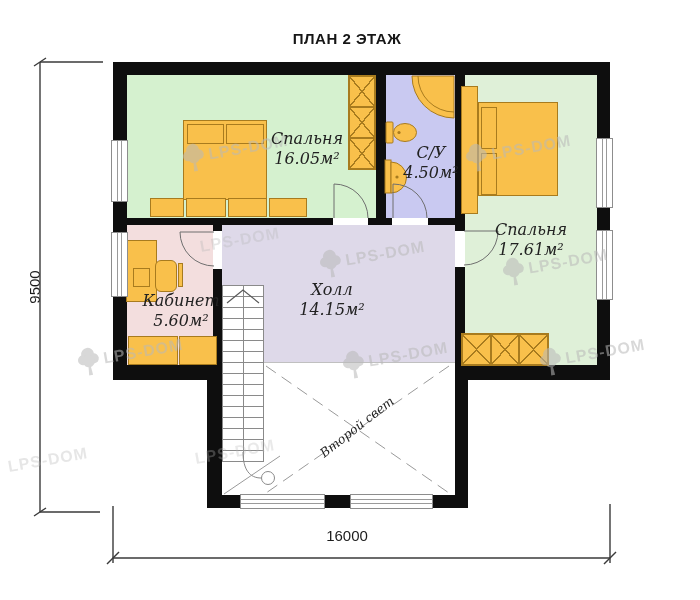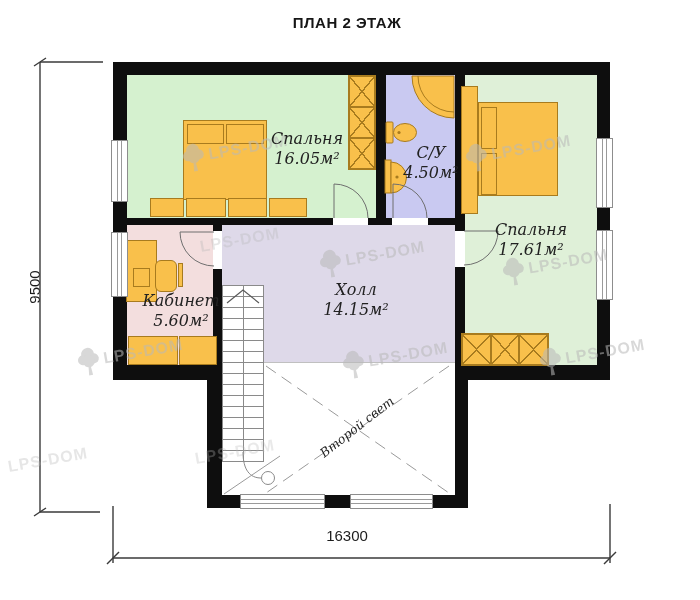--- a/index.html
+++ b/index.html
@@ -19,21 +19,21 @@
   .xcell{flex:1;border:1px solid #a87b1e;background-color:#f9c04b;background-image:
     linear-gradient(to bottom right, transparent calc(50% - .7px), #a87b1e calc(50% - .7px) calc(50% + .7px), transparent calc(50% + .7px)),
     linear-gradient(to top right, transparent calc(50% - .7px), #a87b1e calc(50% - .7px) calc(50% + .7px), transparent calc(50% + .7px));}
   .stairs{background:#fff;border:1px solid #8a8a8a;background-image:repeating-linear-gradient(to bottom,transparent 0 10px,#8a8a8a 10px 11px);}
   .stairs::after{content:"";position:absolute;left:50%;top:0;bottom:0;width:1px;background:#8a8a8a;}
   .rlabel{position:absolute;transform:translate(-50%,-50%);font-family:"DejaVu Serif",serif;font-style:italic;
     font-size:16px;line-height:1.25;color:#222;text-align:center;white-space:nowrap;z-index:7;}
   .wm{position:absolute;display:flex;align-items:center;gap:3px;transform:translate(-50%,-50%) rotate(-10deg);
     color:#b9b9b9;font-weight:bold;font-size:16px;letter-spacing:1px;opacity:.55;z-index:6;white-space:nowrap;}
   .wm svg{flex:0 0 auto;}
-  .title{position:absolute;left:347px;top:14px;transform:translateX(-50%);font-weight:bold;font-size:15px;
+  .title{position:absolute;left:347px;top:30px;transform:translateX(-50%);font-weight:bold;font-size:15px;
     letter-spacing:.5px;color:#161616;white-space:nowrap;}
   .dimnum{position:absolute;font-size:15px;color:#1c1c1c;white-space:nowrap;}
   svg.overlay{position:absolute;left:0;top:0;z-index:5;pointer-events:none;}
   .z1{z-index:1}.z2{z-index:2}.z3{z-index:3}.z4{z-index:4}
 </style>
 </head>
 <body>
 
 <div id="plan">
 
@@ -161,30 +161,30 @@
     <div>4.50м²</div>
   </div>
   <div class="rlabel" style="left:531px;top:240px;">
     <div>Спальня</div>
     <div>17.61м²</div>
   </div>
   <div class="rlabel" style="left:181px;top:311px;">
     <div>Кабинет</div>
     <div>5.60м²</div>
   </div>
-  <div class="rlabel" style="left:356px;top:300px;">
+  <div class="rlabel" style="left:332px;top:300px;">
     <div>Холл</div>
     <div>14.15м²</div>
   </div>
   <div class="rlabel" style="left:357px;top:427px;transform:translate(-50%,-50%) rotate(-38deg);font-size:12.5px;">
     <div>Второй свет</div>
   </div>
 
   <div class="dimnum" style="left:34px;top:287px;transform:translate(-50%,-50%) rotate(-90deg);">9500</div>
-  <div class="dimnum" style="left:347px;top:544px;transform:translate(-50%,-100%);">16300</div>
+  <div class="dimnum" style="left:347px;top:544px;transform:translate(-50%,-100%);">16000</div>
 
   <div class="wm" style="left:235px;top:150px;">
     <svg width="24" height="32" viewBox="0 0 24 32" fill="#b9b9b9">
         <circle cx="12" cy="9" r="6.5"></circle>
         <circle cx="6.5" cy="14" r="5"></circle>
         <circle cx="17.5" cy="14" r="5"></circle>
         <circle cx="12" cy="16" r="6"></circle>
         <path d="M11 20 L10 30 L14 30 L13 20 Z"></path>
       </svg>
     <span>LPS-DOM</span>

